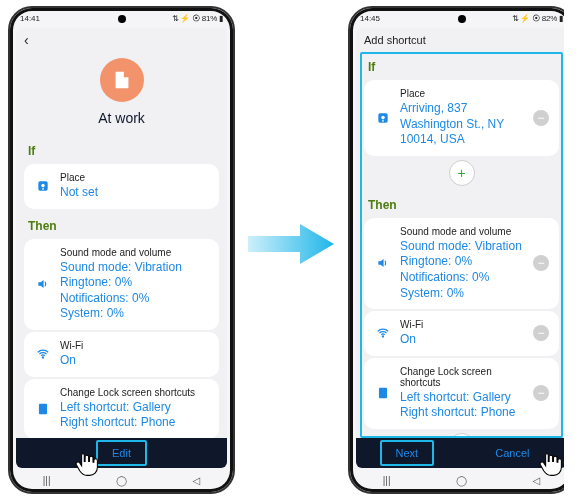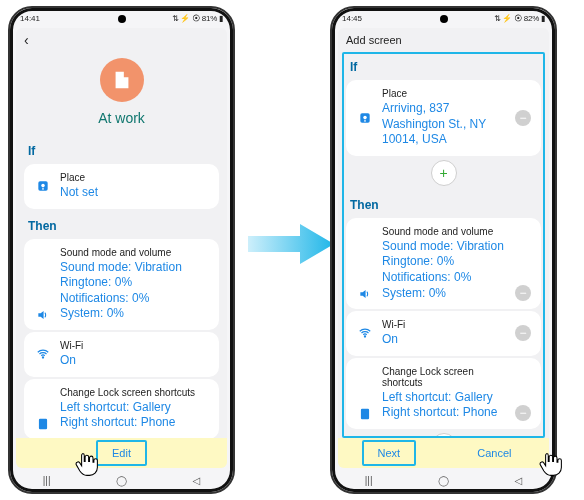--- a/index.html
+++ b/index.html
@@ -1,39 +1,39 @@
 <!DOCTYPE html>
 <html><head>
 <meta charset="utf-8">
 <style>
 html,body{margin:0;padding:0;background:#fff;font-family:-apple-system,Helvetica,Arial,sans-serif;font-size:10px;color:#000}
 .stage{width:564px;height:500px;position:relative;background:#fff;overflow:hidden}
 .phone{position:absolute;width:223px;height:484px;border:2px solid #333;border-radius:24px;background:#f5f5f7;box-shadow:inset 0 0 0 3px #111;overflow:hidden}
 .phone.left{left:8px;top:6px}
-.phone.right{left:330px;top:6px}
+.phone.right{left:348px;top:6px}
 .camera{position:absolute;top:7px;left:50%;transform:translateX(-50%);width:8px;height:8px;background:#000;border-radius:50%}
 .status{height:20px;display:flex;justify-content:space-between;align-items:center;padding:0 10px;font-size:8px;color:#222}
 .status .r{letter-spacing:-0.3px}
 .screen{position:absolute;top:20px;left:6px;right:6px;bottom:24px;background:#f1f1f3;border-radius:6px;overflow:hidden}
 .titlebar{height:24px;display:flex;align-items:center;padding:0 8px;font-size:11px;color:#222}
 .backchev{font-size:14px;margin-right:6px}
 .hero{display:flex;flex-direction:column;align-items:center;padding:6px 0 10px}
 .hero-icon{width:44px;height:44px;border-radius:50%;background:#f2936b;display:flex;align-items:center;justify-content:center;color:#fff}
 .hero-icon svg{width:22px;height:22px;fill:#fff}
-.hero-title{margin-top:8px;font-size:14px;font-weight:500;color:#0f766e}
-.section-label{font-size:12px;font-weight:600;padding:8px 12px 4px;color:#0369a1}
+.hero-title{margin-top:8px;font-size:14px;font-weight:500;color:#0f172a}
+.section-label{font-size:12px;font-weight:600;padding:8px 12px 4px;color:#4d7c0f}
 .card{background:#fff;border-radius:10px;margin:2px 8px;padding:8px 10px;display:flex;align-items:center;position:relative}
-.card.col{align-items:flex-end}
+.card.col{align-items:center}
 .card .lead{width:18px;display:flex;justify-content:center;margin-right:8px;color:#1e88e5}
 .card .body{flex:1}
 .card .ttl{font-size:10px;color:#222;margin-bottom:2px}
 .card .sub{font-size:12px;color:#1e88e5;line-height:1.3}
 .minus{width:16px;height:16px;border-radius:50%;background:#d0d0d0;color:#fff;display:flex;align-items:center;justify-content:center;font-size:12px;line-height:1}
 .addbtn{width:24px;height:24px;border-radius:50%;border:1px solid #cfcfcf;background:#fff;display:flex;align-items:center;justify-content:center;margin:4px auto;font-size:14px;color:#3a3}
-.bottombar{position:absolute;bottom:0;left:0;right:0;height:30px;display:flex;align-items:center;justify-content:space-around;background:#fef9c3}
+.bottombar{position:absolute;bottom:0;left:0;right:0;height:30px;display:flex;align-items:center;justify-content:space-around;background:#0f172a}
 .bbtn{font-size:11px;color:#1e88e5;padding:5px 14px}
 .edit-hl{border:2px solid #1fb6e8;border-radius:2px}
 .next-hl{border:2px solid #1fb6e8;border-radius:2px}
 .highlight-frame{position:absolute;top:24px;left:4px;right:4px;bottom:30px;border:2px solid #1fb6e8;pointer-events:none;border-radius:2px}
 .navpill{position:absolute;bottom:4px;left:0;right:0;display:flex;justify-content:space-around;align-items:center;height:16px;color:#555}
 .navpill span{font-size:10px}
 .arrow{position:absolute;left:248px;top:220px;width:86px;height:48px}
 .arrow svg{width:86px;height:48px}
 .cursor{position:absolute;width:28px;height:28px;pointer-events:none}
 .cursor svg{width:28px;height:28px;fill:#fff;stroke:#000;stroke-width:1.2}
@@ -149,21 +149,21 @@
 </div>
 
 <div class="phone right">
   <div class="camera"></div>
   <div class="status">
     <span>14:45</span>
     <span class="r">⇅ ⚡ ⦿ 82% ▮</span>
   </div>
   <div class="screen">
     <div class="titlebar">
-      <span>Add screen</span>
+      <span>Add shortcut</span>
     </div>
 
     <div class="highlight-frame"></div>
 
     <div class="section-label">If</div>
     <div class="card">
       <div class="lead">
         <svg class="icon-sm" viewBox="0 0 24 24" fill="#1e88e5">
               <rect x="4" y="4" width="16" height="16" rx="3"></rect>
               <circle cx="12" cy="11" r="3" fill="#fff"></circle>

